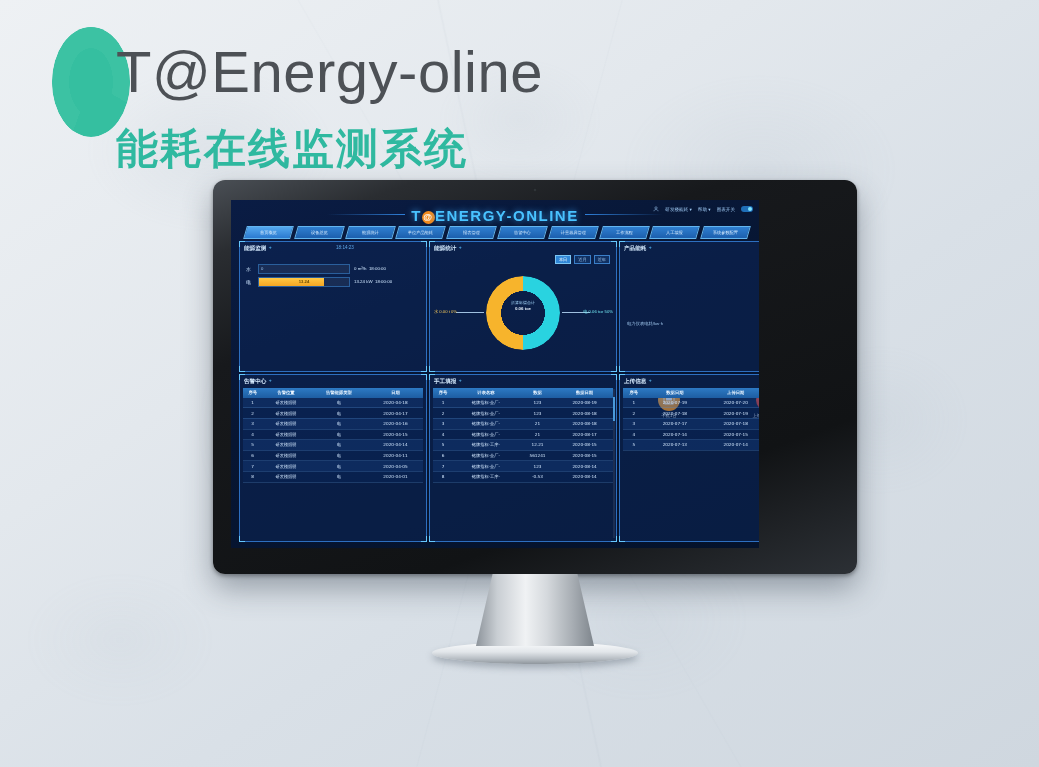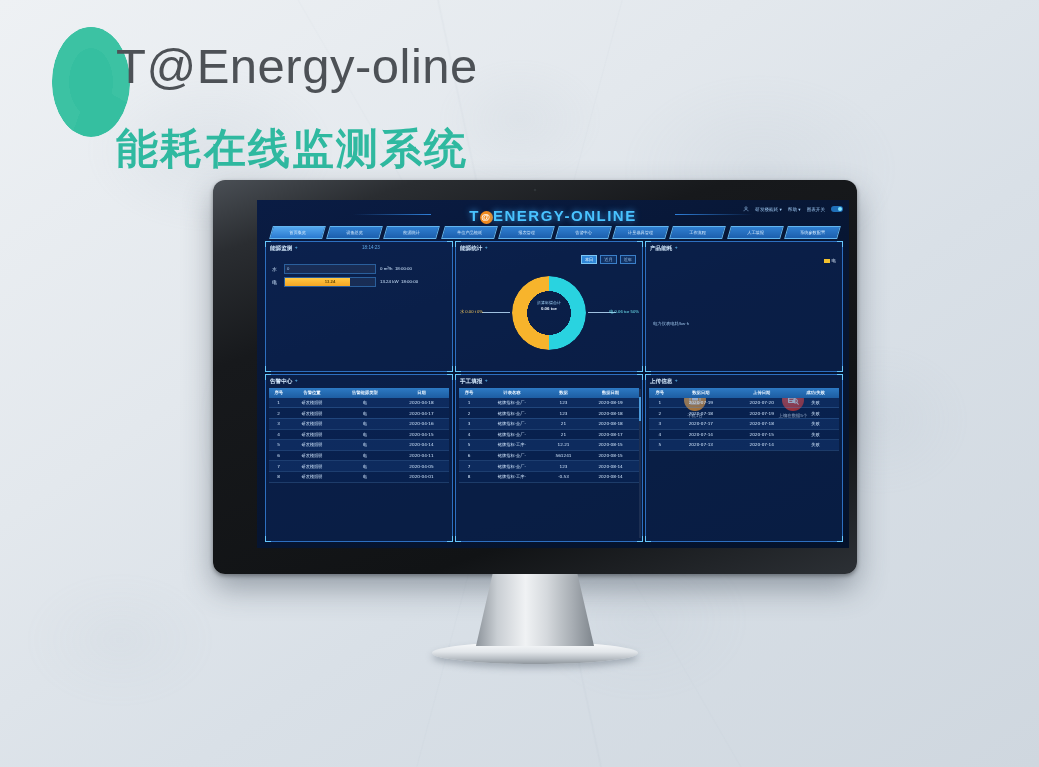--- a/index.html
+++ b/index.html
@@ -41,21 +41,21 @@
     -webkit-mask:radial-gradient(circle 1px at 1px 1px,#000,#000);
   }
   .c-shape{
     position:absolute;left:0;top:0;width:78px;height:110px;border-radius:50% / 50%;
     background:conic-gradient(from 200deg at 50% 50%, #3cc2a3 0deg, #3cc2a3 280deg, transparent 280deg, transparent 360deg);
     -webkit-mask:radial-gradient(ellipse 22px 34px at 50% 50%, transparent 99%, #000 100%);
             mask:radial-gradient(ellipse 22px 34px at 50% 50%, transparent 99%, #000 100%);
   }
   .title-en{
     position:absolute;left:64px;top:16px;
-    font-size:49px;letter-spacing:.5px;color:#4d5156;font-weight:400;
+    font-size:58px;letter-spacing:.5px;color:#4d5156;font-weight:400;
     white-space:nowrap;
   }
   .title-cn{
     position:absolute;left:64px;top:78px;
     font-size:42px;color:#2fb9a0;font-weight:bold;letter-spacing:2px;
     white-space:nowrap;
     font-family:"DejaVu Sans","Liberation Sans",sans-serif;
     margin-top:21px;
   }
 
@@ -63,21 +63,21 @@
   .monitor{position:absolute;left:213px;top:180px;}
   .bezel{
     width:644px;height:394px;border-radius:12px;
     background:linear-gradient(160deg,#4a4f55 0%,#2a2d31 12%,#17191c 30%,#111315 75%,#2c3035 100%);
     box-shadow:0 14px 30px rgba(60,70,85,.45), 0 2px 4px rgba(0,0,0,.4);
     position:relative;padding:0;
   }
   .cam{position:absolute;left:50%;top:8px;width:4px;height:4px;margin-left:-2px;border-radius:50%;
        background:#3c4247;box-shadow:0 0 2px #000 inset;}
   .screen{
-    position:absolute;left:44px;top:20px;width:592px;height:348px;
+    position:absolute;left:18px;top:20px;width:528px;height:348px;
     background:linear-gradient(160deg,#0a1c44 0%,#071633 45%,#04122b 100%);
     overflow:hidden;
   }
   .neck{
     width:118px;height:72px;margin:0 auto;
     background:linear-gradient(90deg,#8d949b 0%,#c9ced3 18%,#f0f2f4 42%,#d5d9dd 60%,#a7adb3 82%,#7e858c 100%);
     clip-path:polygon(14% 0,86% 0,100% 100%,0 100%);
     position:relative;top:0;
   }
   .base{

